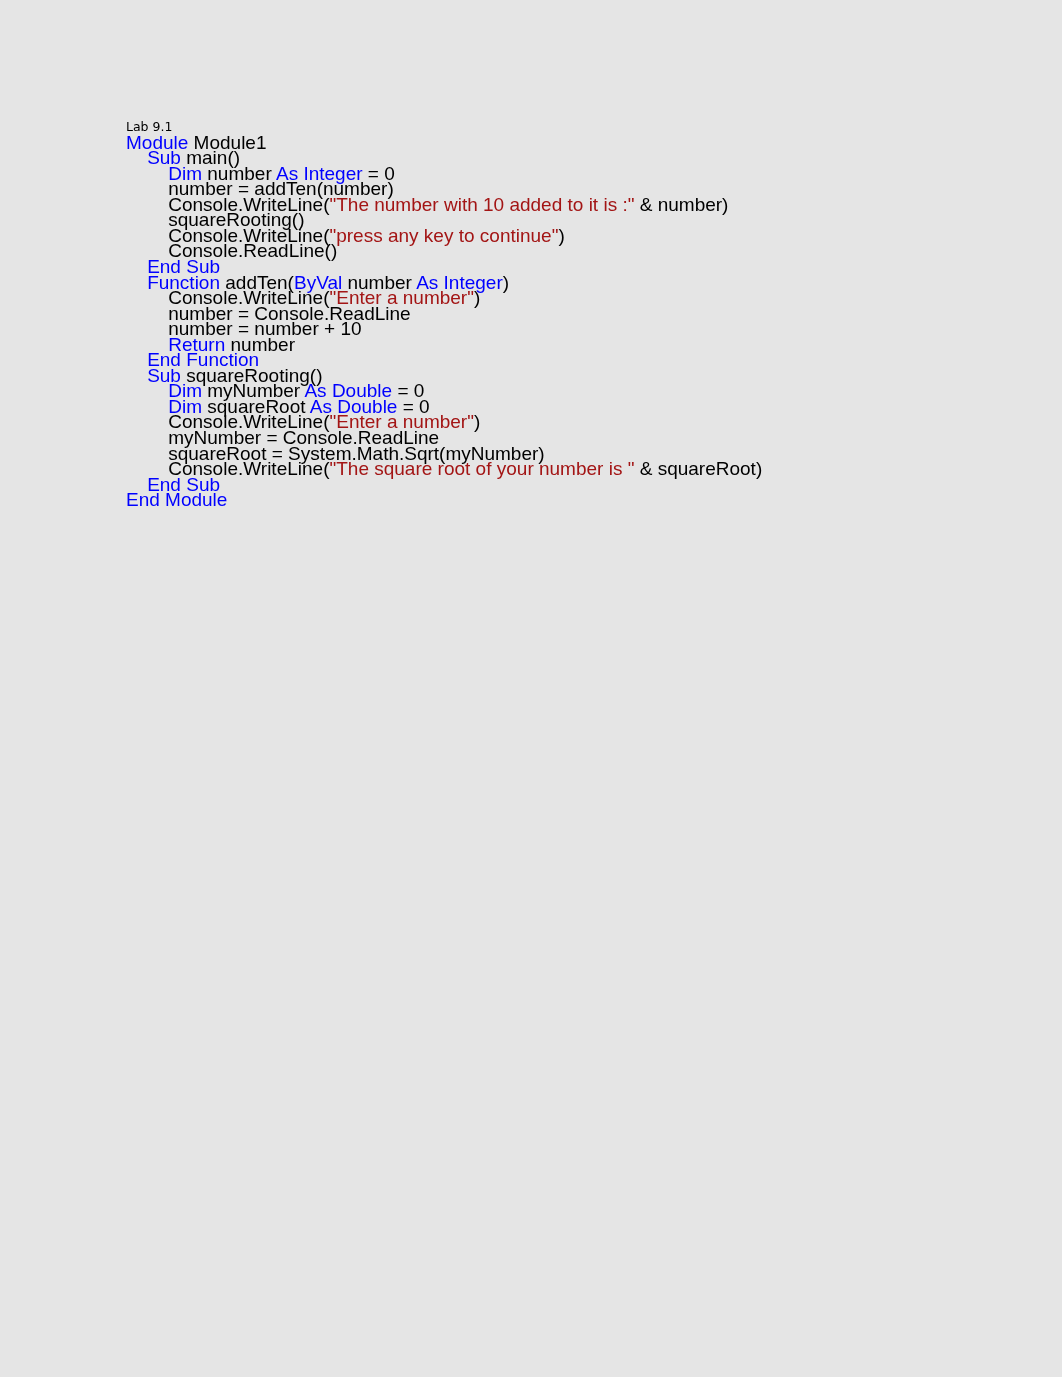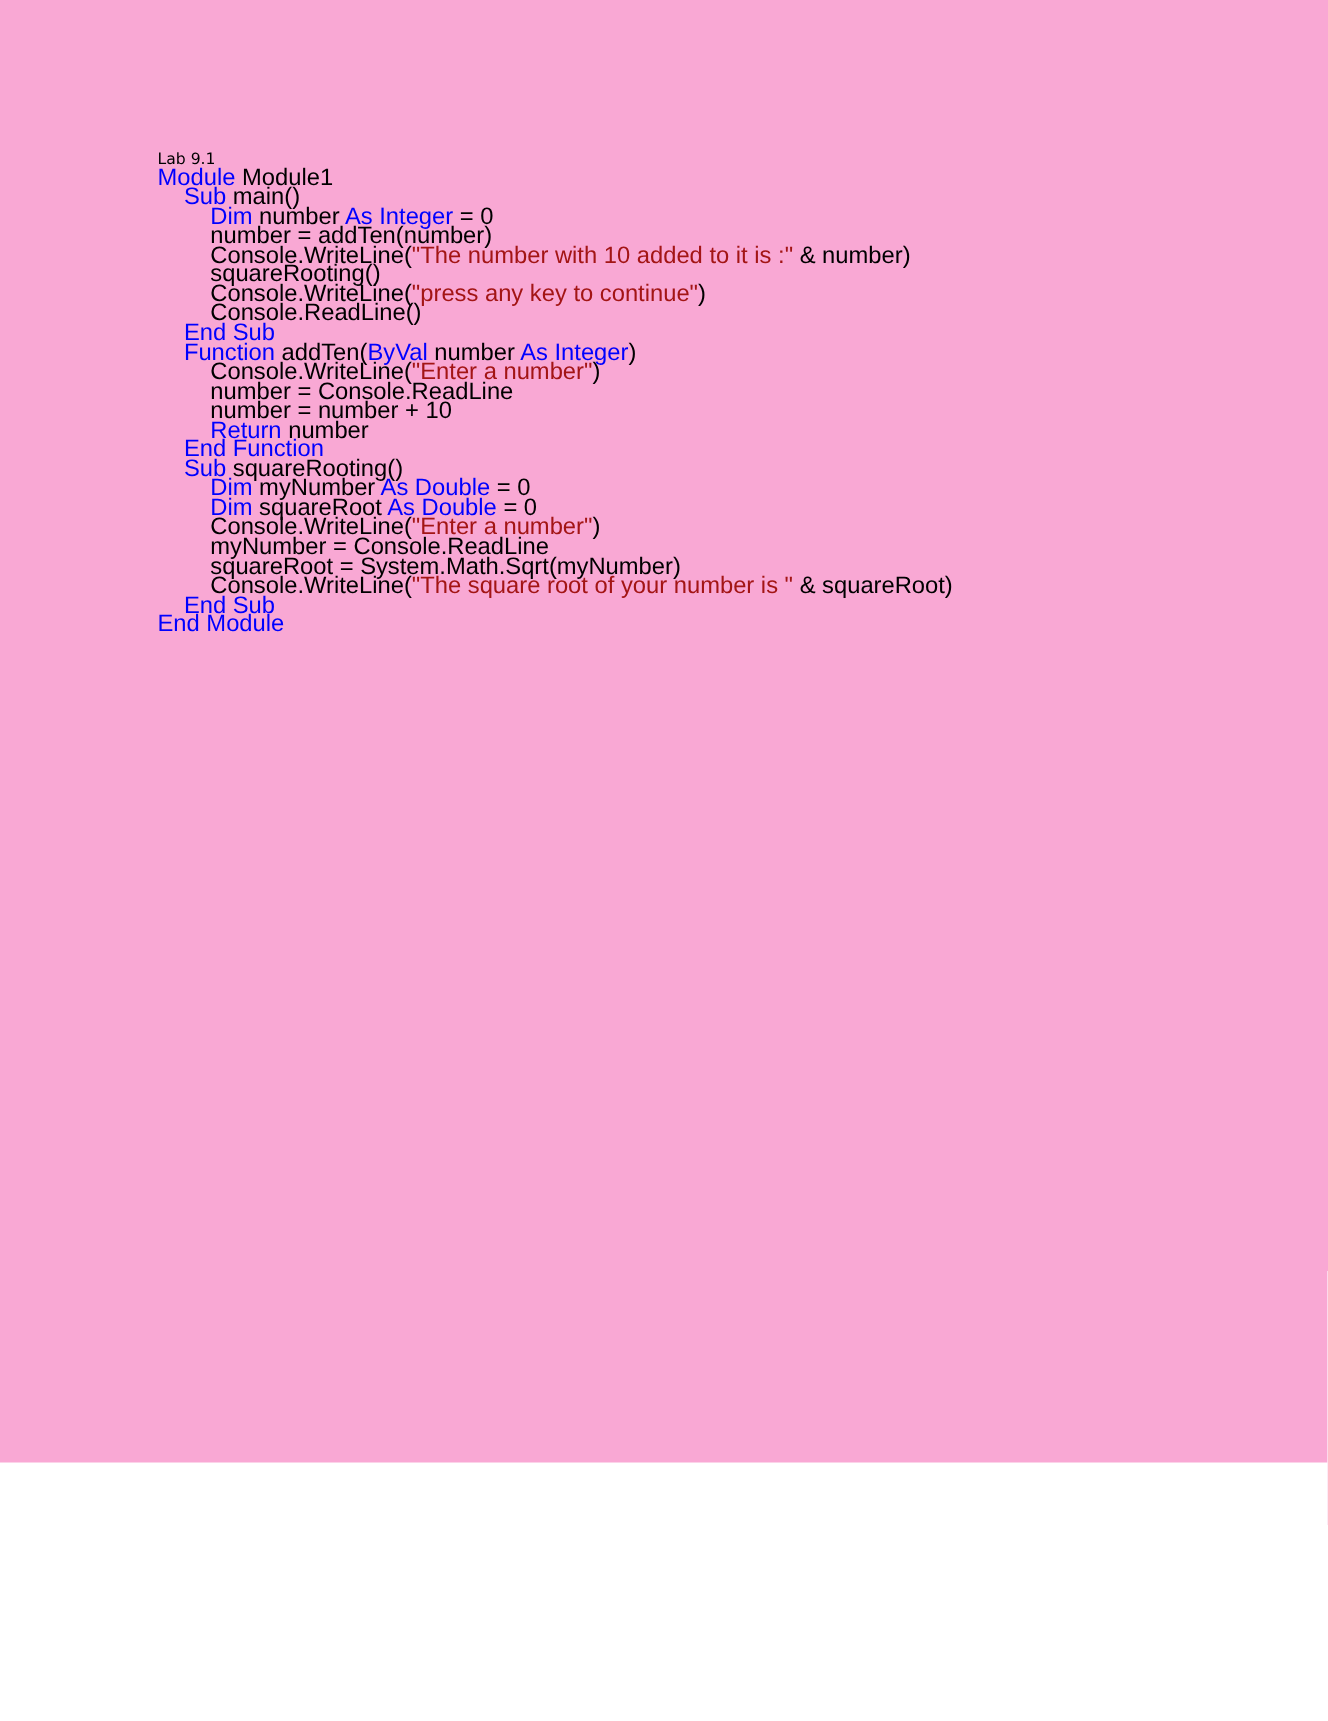--- a/index.html
+++ b/index.html
@@ -14,22 +14,22 @@
     position: relative;
     overflow: hidden;
     font-family: "DejaVu Sans", sans-serif;
     color: #000000;
   }
   #page {
     position: absolute;
     left: 0;
     top: 0;
     width: 1062px;
-    height: 1170px;
-    background: #f9a8d4;
+    height: 1377px;
+    background: #e5e5e5;
   }
   #doc-body {
     position: absolute;
     left: 126px;
     top: 119px;
     width: 880px;
   }
   .title-line {
     font-family: "DejaVu Sans", sans-serif;
     font-size: 12.5px;

